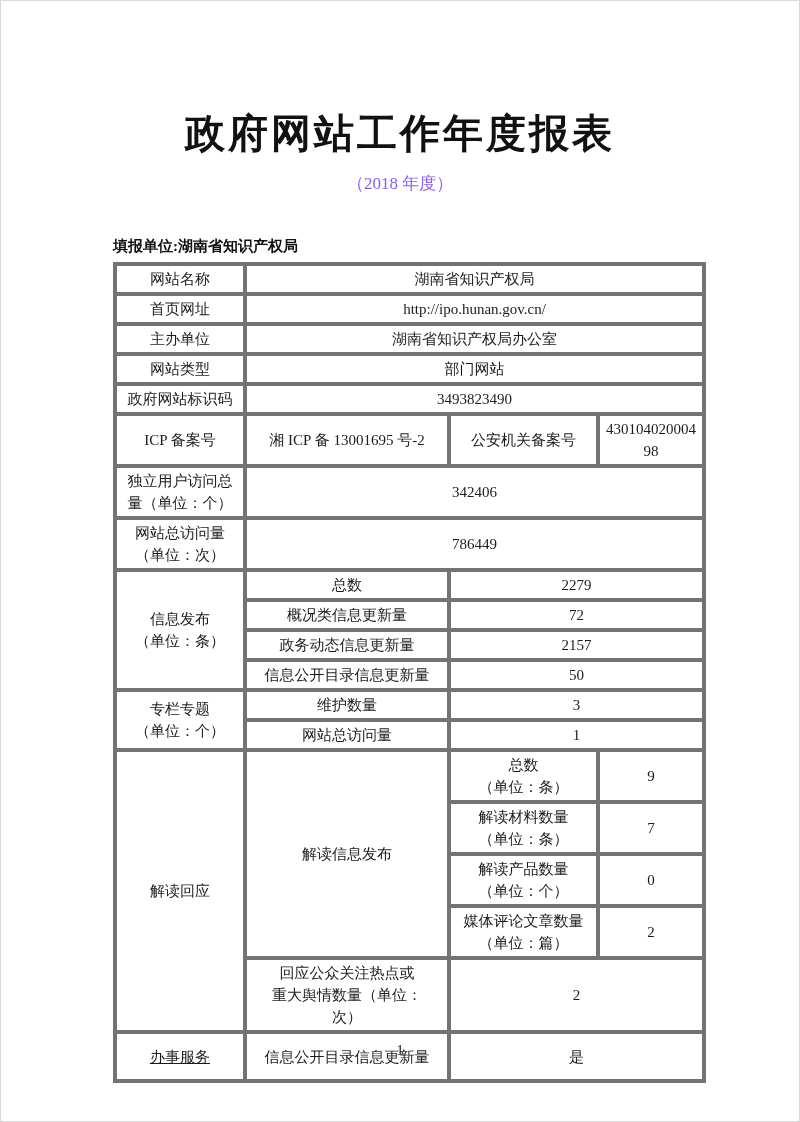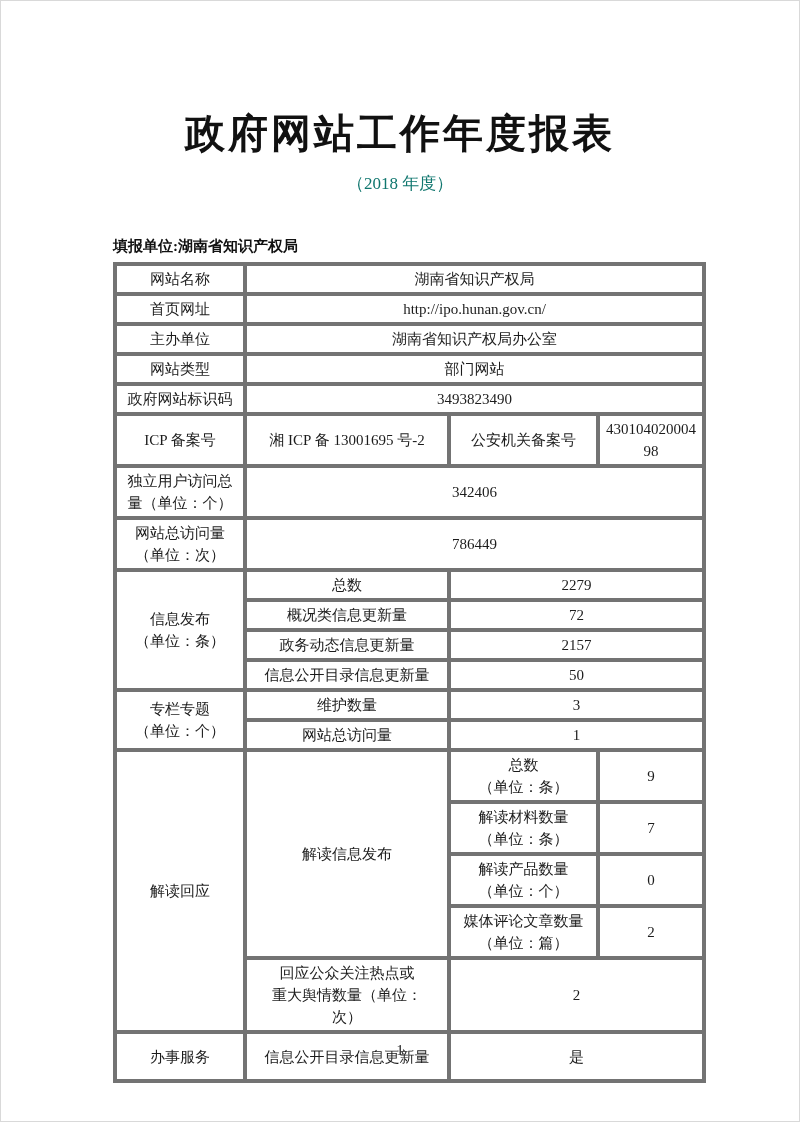--- a/index.html
+++ b/index.html
@@ -26,21 +26,21 @@
     letter-spacing: 3px;
     color: #111;
   }
   .doc-subtitle {
     position: absolute;
     top: 172px;
     left: 0;
     width: 100%;
     text-align: center;
     font-size: 17px;
-    color: #0f766e;
+    color: #8b5cf6;
   }
   .filler-unit {
     position: absolute;
     top: 237px;
     left: 113px;
     font-size: 15px;
     font-weight: bold;
     color: #111;
   }
   table.report {
@@ -62,21 +62,21 @@
     word-break: break-all;
     color: #1c1c1c;
   }
   tr.h28 { height: 28px; }
   tr.h44 { height: 44px; }
   tr.h45 { height: 45px; }
   tr.h55 { height: 43px; }
   tr.h65 { height: 65px; }
   tr.h49 { height: 49px; }
   td.valign-top { vertical-align: top; padding-top: 4px; }
-  td.valign-bottom { vertical-align: bottom; padding-bottom: 5px; }
+  td.valign-bottom { vertical-align: bottom; padding-bottom: 5px; text-decoration: underline; }
   .page-number {
     position: absolute;
     top: 1042px;
     left: 0;
     width: 100%;
     text-align: center;
     font-size: 15px;
     color: #222;
   }
 </style>

